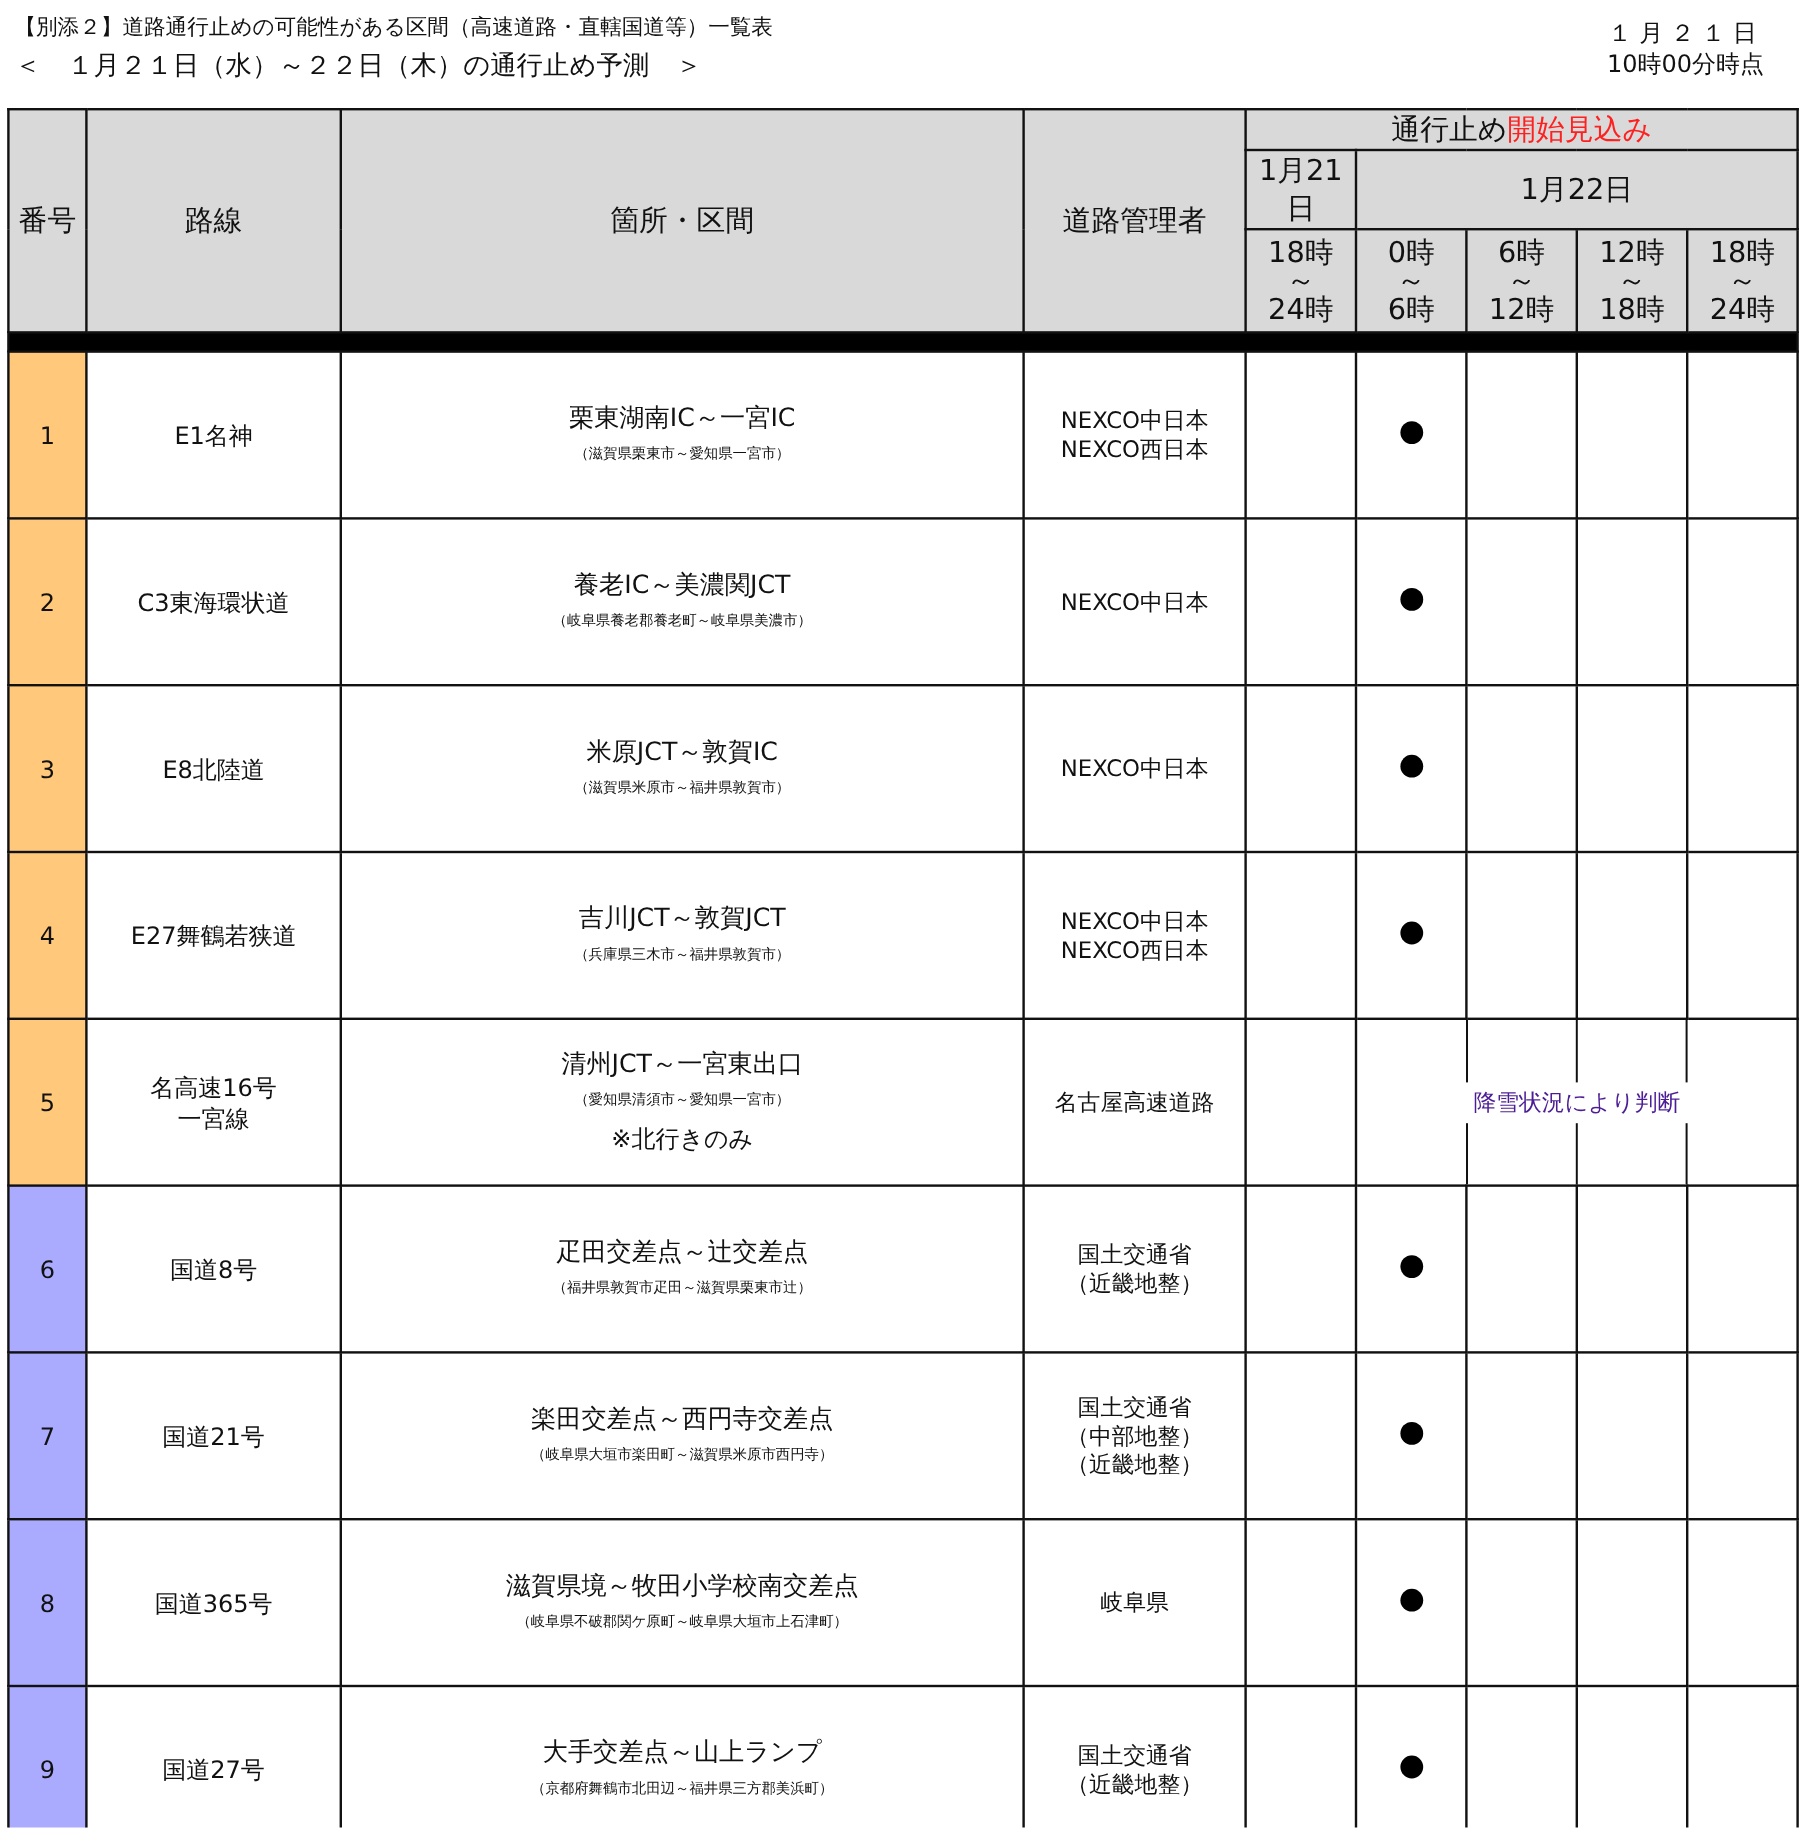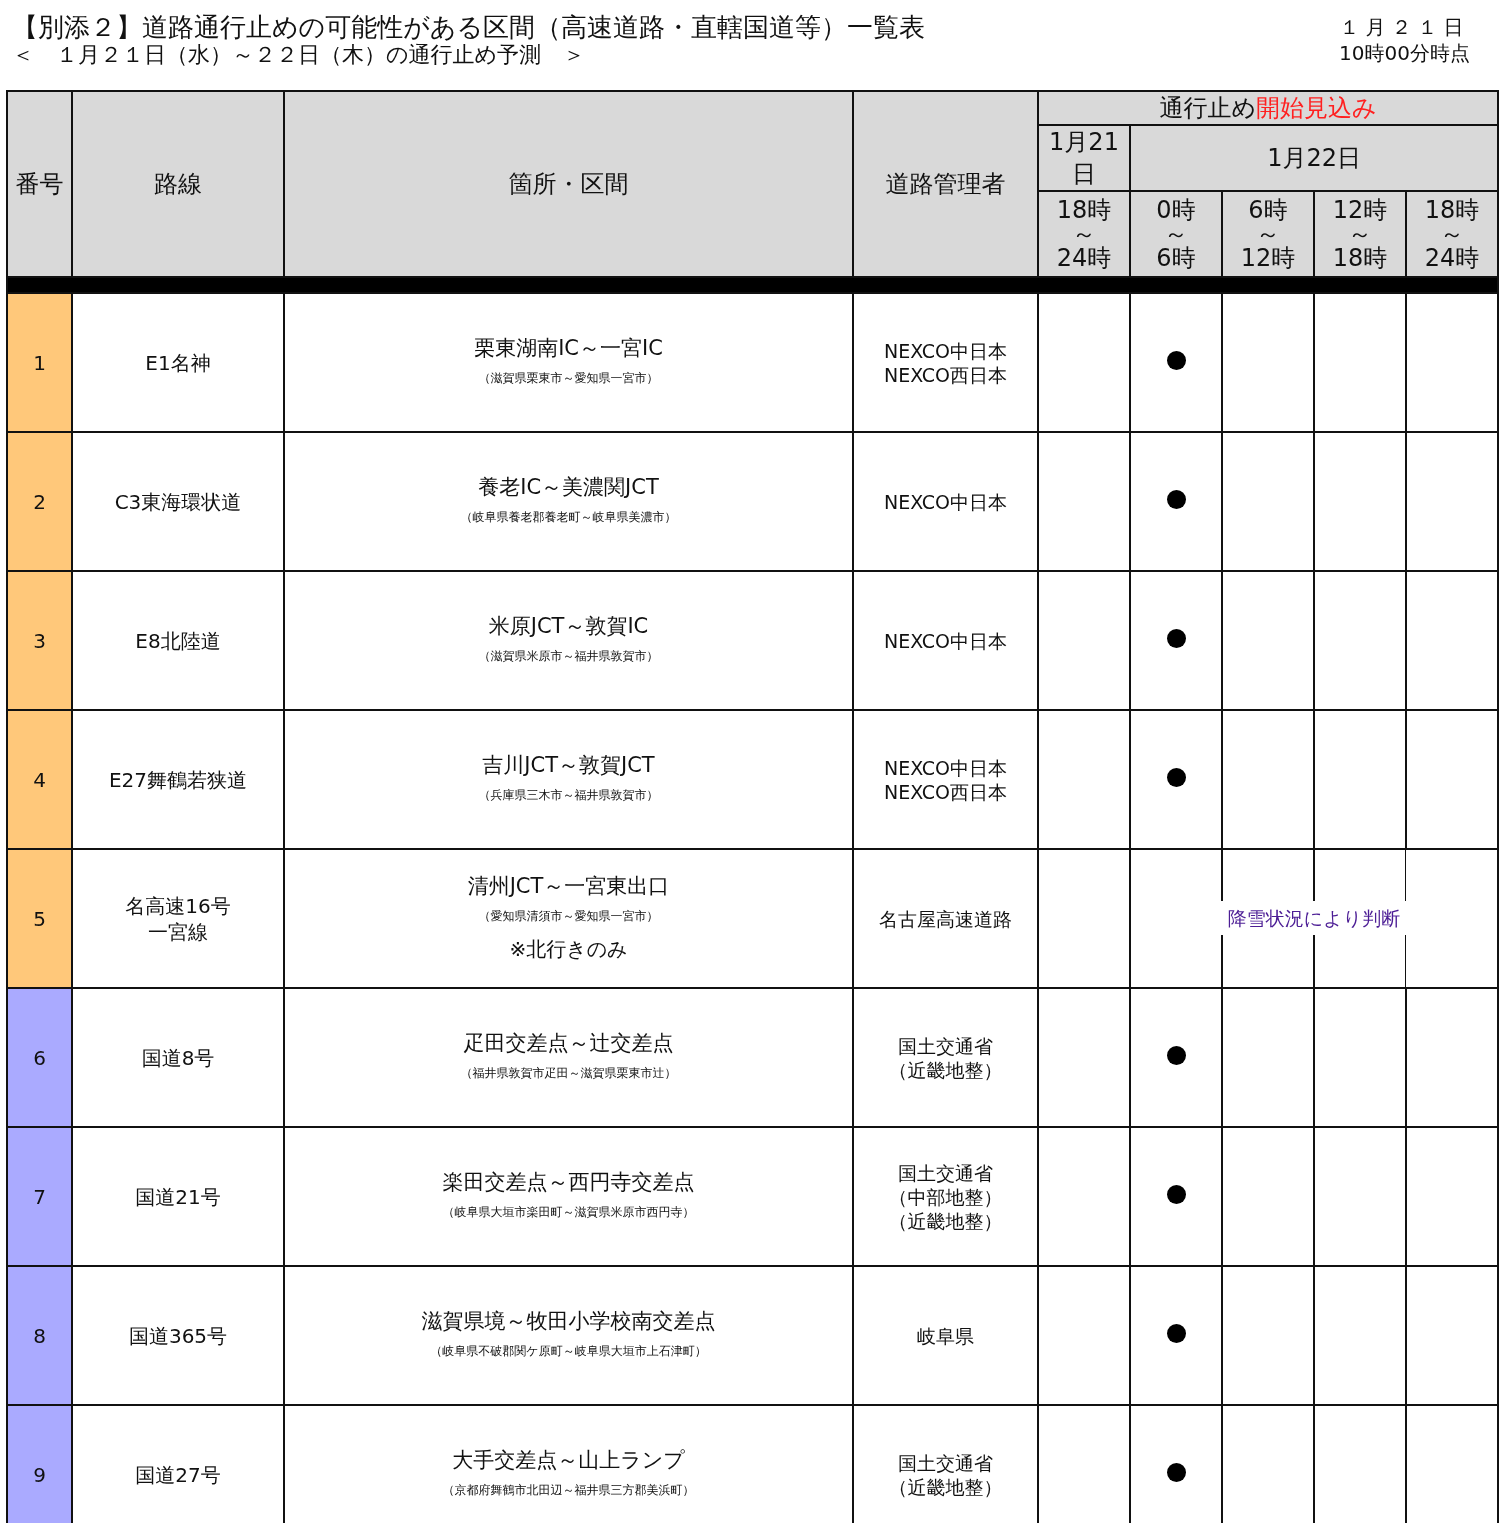--- a/index.html
+++ b/index.html
@@ -1,20 +1,20 @@
 <!DOCTYPE html>
 <html><head>
 <meta charset="utf-8">
 <style>
   html, body { margin:0; padding:0; background:#ffffff; }
   body { width:1500px; height:1523px; position:relative; overflow:hidden;
          font-family: "DejaVu Sans", "Liberation Sans", sans-serif; color:#111; }
-  .title1 { position:absolute; left:12px; top:10px; font-size:26px; letter-spacing:0px; white-space:nowrap; }
+  .title1 { position:absolute; left:12px; top:10px; font-size:18px; letter-spacing:0px; white-space:nowrap; }
   .title2 { position:absolute; left:12px; top:40px; font-size:22px; white-space:nowrap; }
-  .asof { position:absolute; right:30px; top:14px; text-align:center; font-size:20px; line-height:26px; }
+  .asof { position:absolute; right:30px; top:14px; text-align:right; font-size:20px; line-height:26px; }
   .asof .d { letter-spacing:6px; }
 
   table.grid { position:absolute; left:6px; top:90px; border-collapse:collapse; table-layout:fixed; width:1491px; }
   table.grid td, table.grid th { border:2px solid #111; padding:0; text-align:center; vertical-align:middle; }
   table.grid th { background:#d9d9d9; font-weight:normal; font-size:24px; }
   .h-hour { line-height:24px; font-size:19px; }
   .red { color:#ff2020; }
   .sep td { background:#000; height:14px; border-left:2px solid #000; border-right:2px solid #000; }
   .num { font-size:20px; }
   .num.exp { background:#ffc87a; }

